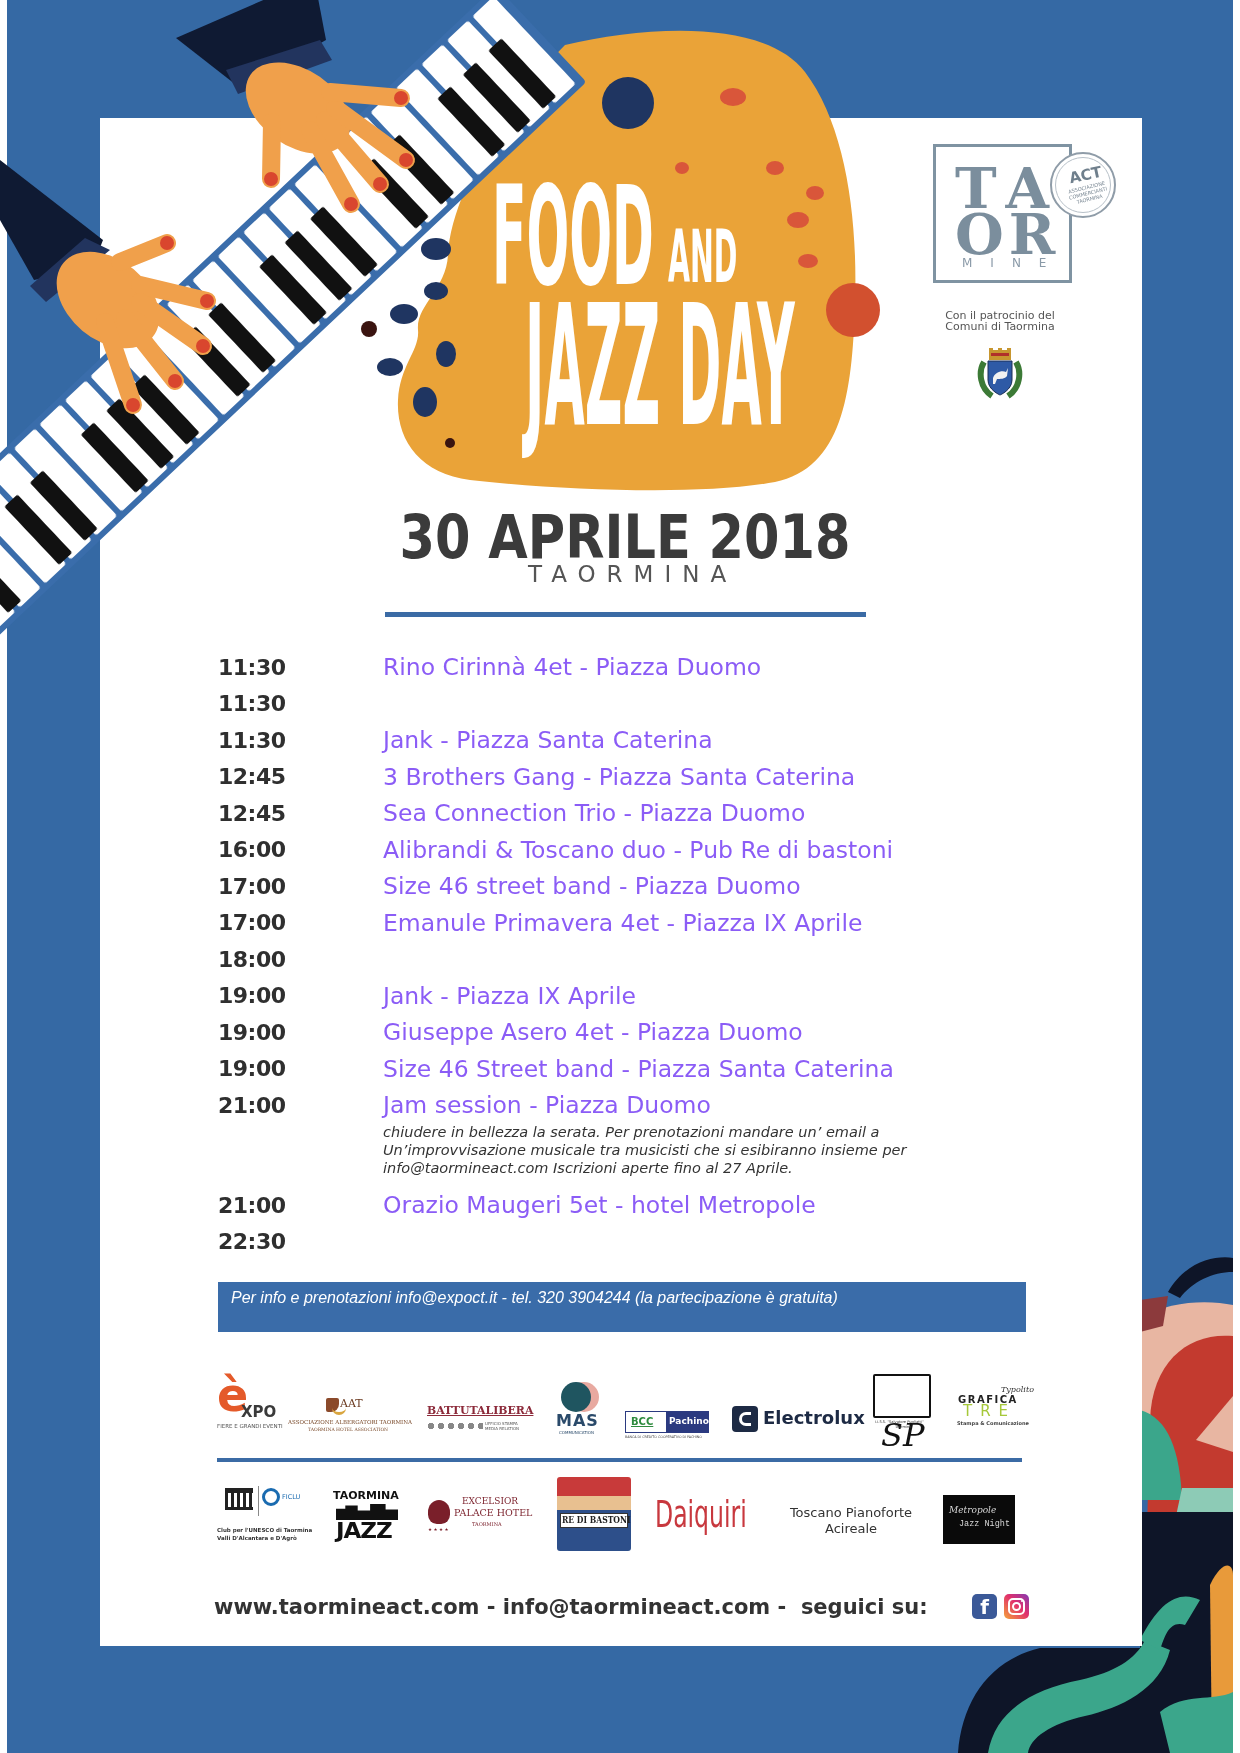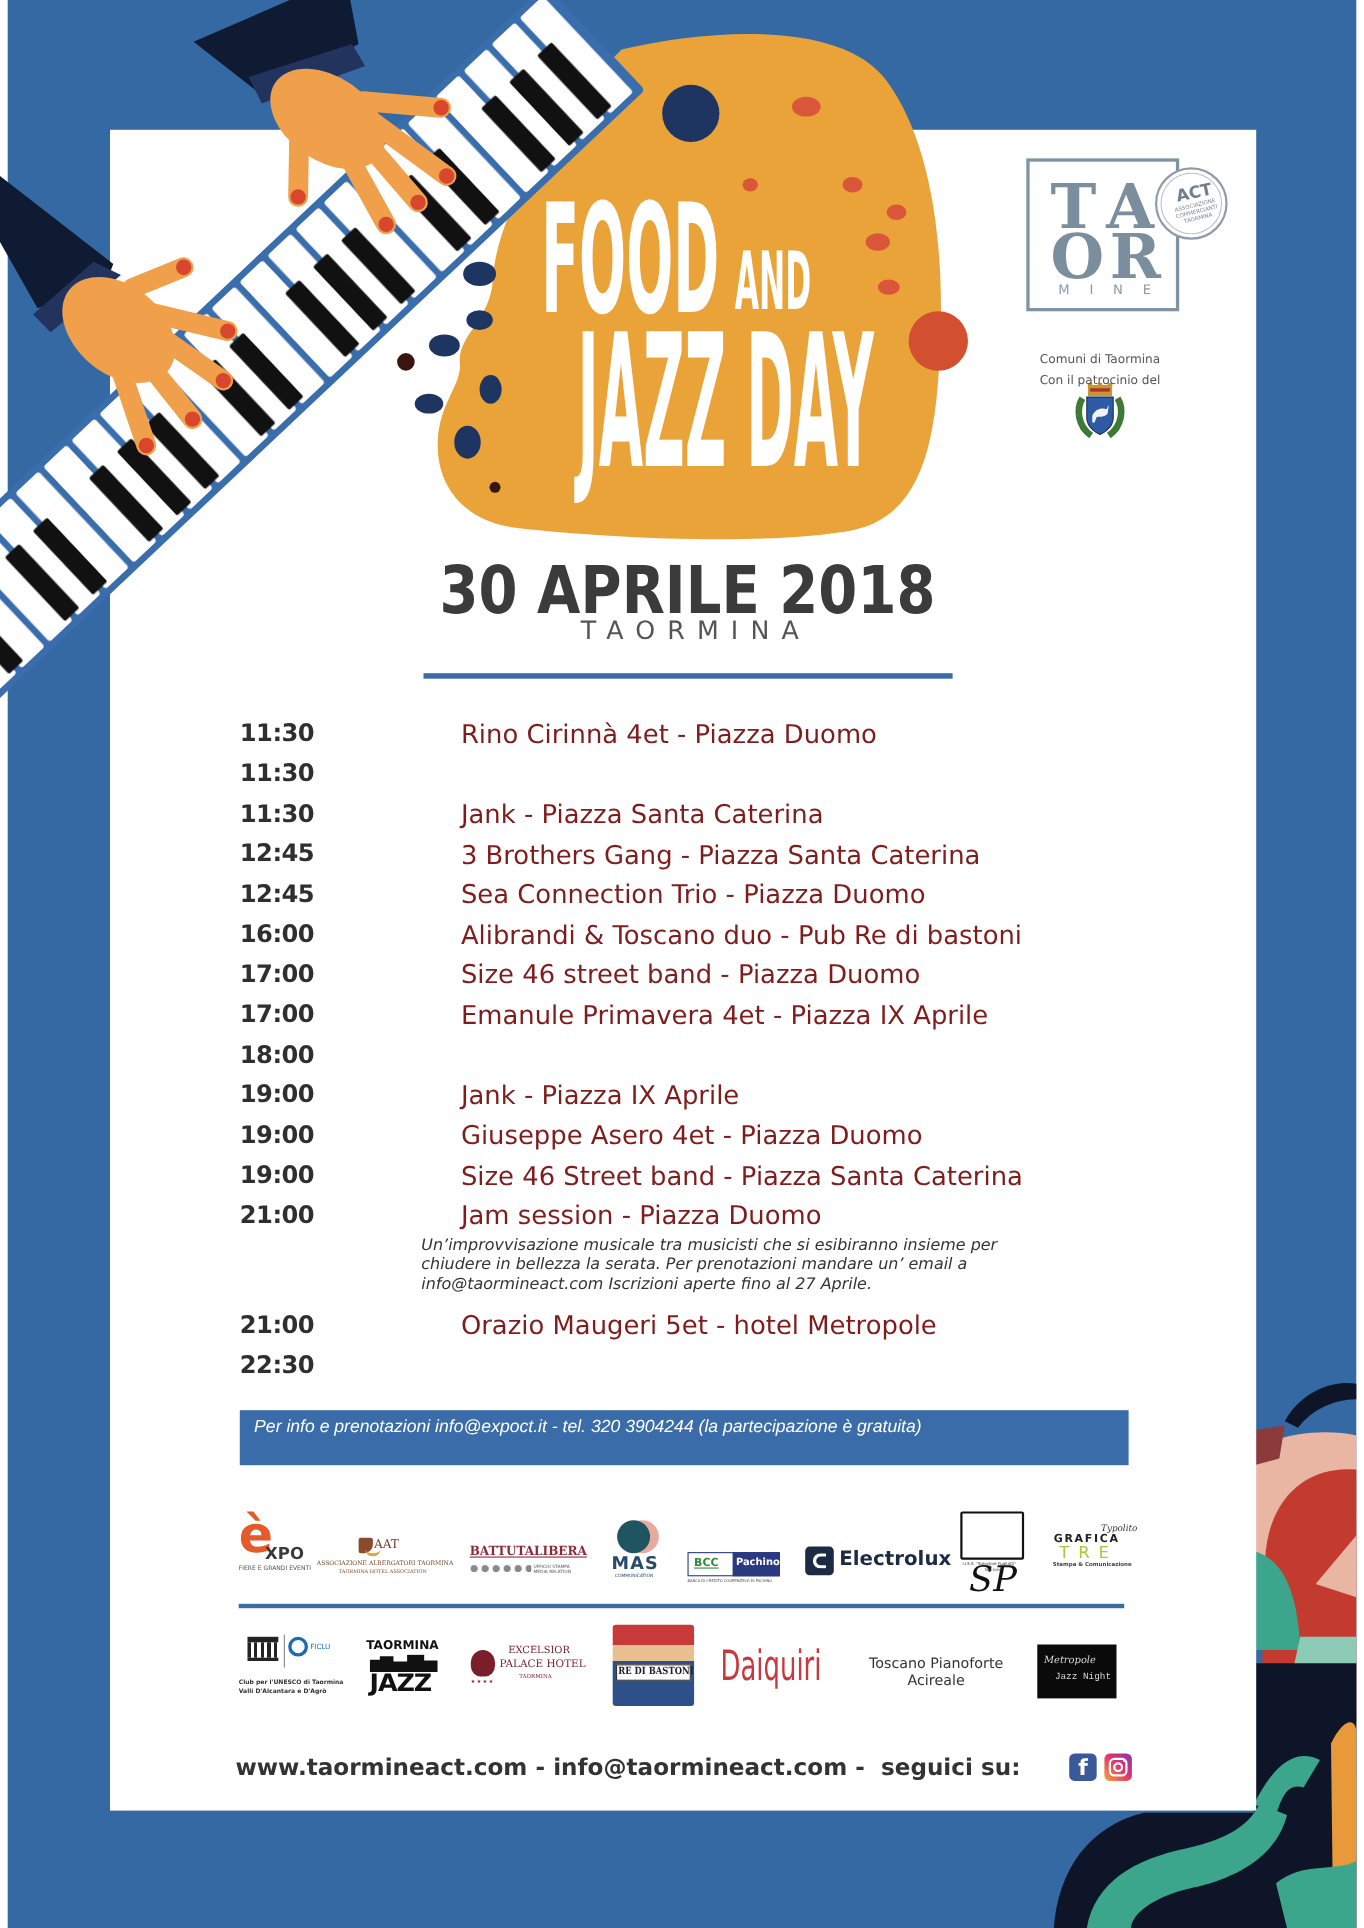--- a/index.html
+++ b/index.html
@@ -17,21 +17,21 @@
 
   .date { left:104px; width:1042px; top:507px; text-align:center; font-size:60px; line-height:60px; font-weight:bold;
           color:#3b3b3b; transform:scaleX(0.85); transform-origin:center top; white-space:nowrap; }
   .city { left:106px; width:1042px; top:561px; text-align:center; font-size:23px; line-height:26px; letter-spacing:11px;
           color:#555555; padding-left:11px; white-space:nowrap; }
   .divider { position:absolute; z-index:5; background:#3b6ba5; }
 
   .schedule { position:absolute; z-index:5; left:218px; top:648.75px; width:820px; }
   .row { display:flex; height:36.5px; align-items:center; }
   .time { width:165px; font-weight:bold; font-size:22px; color:#2f2f2f; letter-spacing:-0.5px; white-space:nowrap; }
-  .event { font-size:23.5px; color:#7f1d1d; white-space:pre;margin-left:36px; }
+  .event { font-size:23.5px; color:#8b5cf6; white-space:pre; }
   .note { margin-left:165px; font-style:italic; font-size:14.5px; line-height:18px; color:#333; margin-bottom:9.5px; white-space:nowrap; }
 
   .infobox { left:218px; top:1282px; width:808px; height:50px; background:#3a6ca9; color:#ffffff;
              padding:6px 13px; font-family:"Liberation Sans", sans-serif; font-size:16px; line-height:19px; white-space:nowrap; }
   .infobox .l2 { font-style:italic; }
 
   .logo { position:absolute; z-index:5; }
   .logo span, .logo div { position:absolute; white-space:nowrap; }
 
   .footer { left:214px; top:1595px; height:24px; font-size:21px; line-height:24px; font-weight:bold; color:#333333; white-space:pre; }
@@ -182,21 +182,21 @@
 
 <div class="tm-box"></div>
 <div class="tm-big" style="left:955px;top:160px;letter-spacing:12px;">TA</div>
 <div class="tm-big" style="left:955px;top:206px;letter-spacing:5px;">OR</div>
 <div class="tm-small" style="left:962px;top:256px;">MINE</div>
 <div class="act-badge">
   <div class="inner"></div>
   <div class="act-title">ACT</div>
   <div class="act-sub">ASSOCIAZIONE COMMERCIANTI TAORMINA</div>
 </div>
-<div class="patron" style="top:310px;margin-top:30px;">Con il patrocinio del</div>
+<div class="patron" style="top:310px;">Con il patrocinio del</div>
 <div class="patron" style="top:321px;">Comuni di Taormina</div>
 
 <div class="txt date">30 APRILE 2018</div>
 <div class="txt city">TAORMINA</div>
 <div class="divider" style="left:385px;top:612px;width:481px;height:5px;"></div>
 
 <div class="schedule">
   <div class="row">
       <span class="time">11:30</span>
       <span class="event">Rino Cirinnà 4et - Piazza Duomo</span>
@@ -241,22 +241,22 @@
     </div>
   <div class="row">
       <span class="time">19:00</span>
       <span class="event">Size 46 Street band - Piazza Santa Caterina</span>
     </div>
   <div class="row">
       <span class="time">21:00</span>
       <span class="event">Jam session - Piazza Duomo</span>
     </div>
   <div class="note">
+    <div>chiudere in bellezza la serata. Per prenotazioni mandare un’ email a</div>
     <div>Un’improvvisazione musicale tra musicisti che si esibiranno insieme per</div>
-    <div>chiudere in bellezza la serata. Per prenotazioni mandare un’ email a</div>
     <div>info@taormineact.com Iscrizioni aperte fino al 27 Aprile.</div>
   </div>
   <div class="row">
       <span class="time">21:00</span>
       <span class="event">Orazio Maugeri 5et - hotel Metropole</span>
     </div>
   <div class="row">
       <span class="time">22:30</span>
     </div>
 </div>

